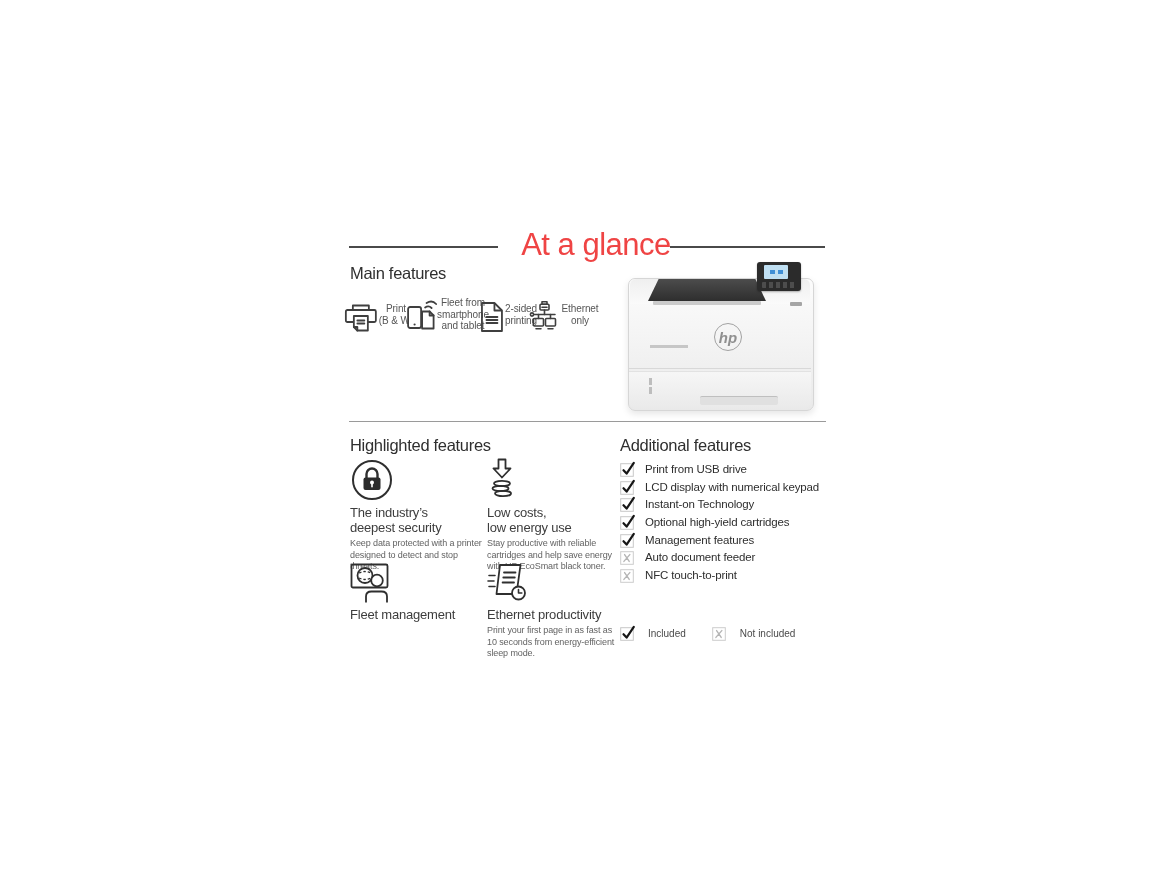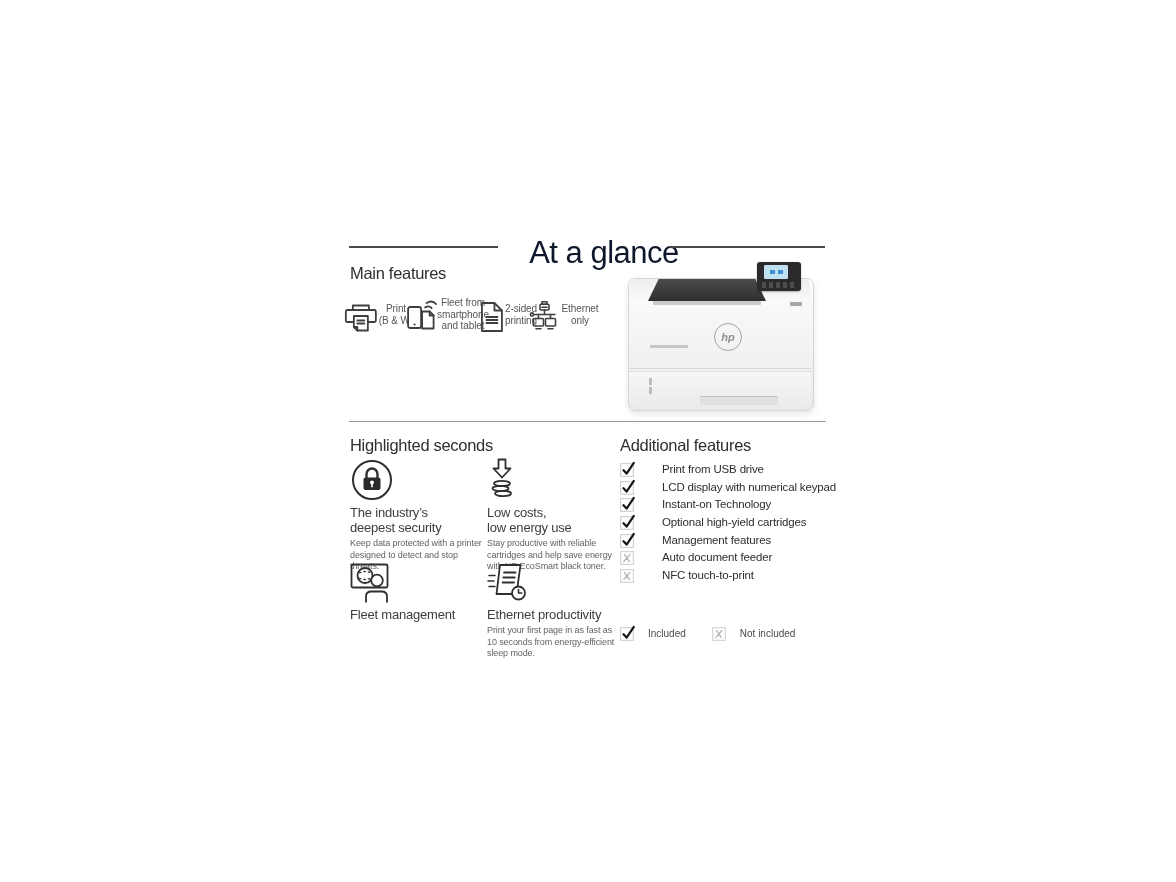--- a/index.html
+++ b/index.html
@@ -3,21 +3,21 @@
 <meta charset="utf-8">
 <style>
   html,body{margin:0;padding:0;background:#ffffff;}
   body{width:1176px;height:882px;position:relative;overflow:hidden;
        font-family:"Liberation Sans","DejaVu Sans",sans-serif;color:#333;}
   .abs{position:absolute;}
   .preline{white-space:pre-line;}
 
   
   .title{left:588px;top:219px;transform:translateX(-50%);font-size:31px;font-weight:300;
-         color:#0f172a;letter-spacing:-0.5px;margin:16px;white-space:nowrap;}
+         color:#ef4444;letter-spacing:-0.5px;margin:8px;white-space:nowrap;}
   .rule{top:246px;height:2px;background:#4a4a4a;}
   .rule.l{left:349px;width:149px;}
   .rule.r{left:670px;width:155px;}
 
   
   .sec-h{font-size:16.5px;font-weight:400;color:#2f2f2f;letter-spacing:-0.3px;margin:0;white-space:nowrap;}
 
   
   .mf-item{transform:translateX(-50%);display:flex;flex-direction:row;align-items:center;top:292px;}
   .mf-iconbox{height:41px;display:flex;align-items:flex-end;justify-content:center;}
@@ -28,21 +28,21 @@
 
   
   .hf{display:block;}
   .hf-iconbox{height:47px;display:flex;align-items:flex-start;}
   .hf-iconbox.row2{height:44px;}
   .hf-title{font-size:13px;line-height:1.16;color:#3d3d3d;letter-spacing:-0.2px;}
   .hf-body{margin-top:3px;font-size:9px;line-height:1.28;color:#636363;letter-spacing:-0.1px;}
 
   
   .af-list{display:flex;flex-direction:column;}
-  .af-row{display:flex;align-items:center;gap:24px;height:17.7px;}
+  .af-row{display:flex;align-items:center;gap:7px;height:17.7px;}
   .af-label{font-size:11.5px;color:#2e2e2e;letter-spacing:-0.15px;white-space:nowrap;}
 
   
   .legend{left:620px;top:625px;display:flex;align-items:center;}
   .legend .pair{display:flex;align-items:center;gap:10px;}
   .legend .pair + .pair{margin-left:26px;}
   .legend-label{font-size:10px;color:#4a4a4a;}
 
   
   .printer{left:625px;top:256px;width:190px;height:158px;}
@@ -57,21 +57,21 @@
            background:linear-gradient(180deg,#4c4c4c,#2e2e2e);}
   .pr-tray-lip{left:28px;top:45px;width:108px;height:4px;background:#cbcbcb;border-radius:1px;}
   .pr-panel{left:132px;top:6px;width:44px;height:29px;background:#2b2b2b;border-radius:3px;
             box-shadow:0 1px 2px rgba(0,0,0,0.3);}
   .pr-screen{left:7px;top:3px;width:24px;height:14px;background:#bfdff2;border-radius:1px;display:flex;
              align-items:center;justify-content:center;gap:3px;}
   .pr-screen i{display:block;width:5px;height:4px;background:#3f8fd6;}
   .pr-keys{left:5px;top:20px;width:34px;height:6px;
            background:repeating-linear-gradient(90deg,#4d4d4d 0 4px,#2b2b2b 4px 7px);border-radius:1px;}
   .pr-logo{left:89px;top:67px;width:26px;height:26px;border:1.5px solid #a2a2a2;border-radius:50%;
-           color:#8f8f8f;font-style:italic;font-weight:bold;font-size:11px;
+           color:#8f8f8f;font-style:italic;font-weight:bold;font-size:15px;
            display:flex;align-items:center;justify-content:center;background:transparent;}
   .pr-model{left:25px;top:89px;width:38px;height:3px;background:#c6c6c6;}
   .pr-vent{left:165px;top:46px;width:12px;height:4px;background:#a5a5a5;border-radius:1px;}
   .pr-seam1{left:4px;top:112px;width:182px;height:1px;background:#d8d8d8;}
   .pr-seam2{left:4px;top:115px;width:182px;height:1px;background:#e2e2e2;}
   .pr-drawer{left:4px;top:116px;width:182px;height:36px;border-radius:0 0 6px 6px;
              background:linear-gradient(180deg,#f6f6f6,#eaeaea);}
   .pr-handle{left:75px;top:140px;width:78px;height:8px;background:#e0e0e0;border-top:1px solid #bfbfbf;border-radius:2px;}
   .pr-mark1{left:24px;top:122px;width:2.5px;height:7px;background:#bdbdbd;}
   .pr-mark2{left:24px;top:131px;width:2.5px;height:7px;background:#bdbdbd;}
@@ -166,21 +166,21 @@
     <div class="abs pr-seam1"></div>
     <div class="abs pr-seam2"></div>
     <div class="abs pr-drawer"></div>
     <div class="abs pr-handle"></div>
     <div class="abs pr-mark1"></div>
     <div class="abs pr-mark2"></div>
   </div>
 
   <div class="abs divider"></div>
 
-  <h2 class="abs sec-h" style="left:350px;top:436px">Highlighted seconds</h2>
+  <h2 class="abs sec-h" style="left:350px;top:436px">Highlighted features</h2>
 
   <div class="abs hf" style="left:350px;top:458px;width:132px">
     <div class="hf-iconbox">
       <svg width="44" height="44" viewBox="0 0 44 44" fill="none">
         <circle cx="22" cy="22" r="19" stroke="#2f2f2f" stroke-width="2"></circle>
         <path d="M16.5 20 v-4 a5.5 5.5 0 0 1 11 0 v4" stroke="#2f2f2f" stroke-width="2.4" fill="none"></path>
         <rect x="13.5" y="19.5" width="17" height="12.5" rx="2" fill="#2b2b2b"></rect>
         <circle cx="22" cy="24.5" r="2" fill="#ffffff"></circle>
         <rect x="21.2" y="25.5" width="1.6" height="3.8" fill="#ffffff"></rect>
       </svg>

